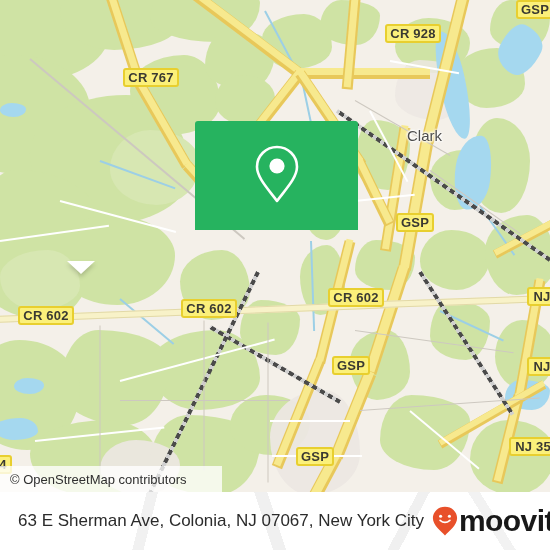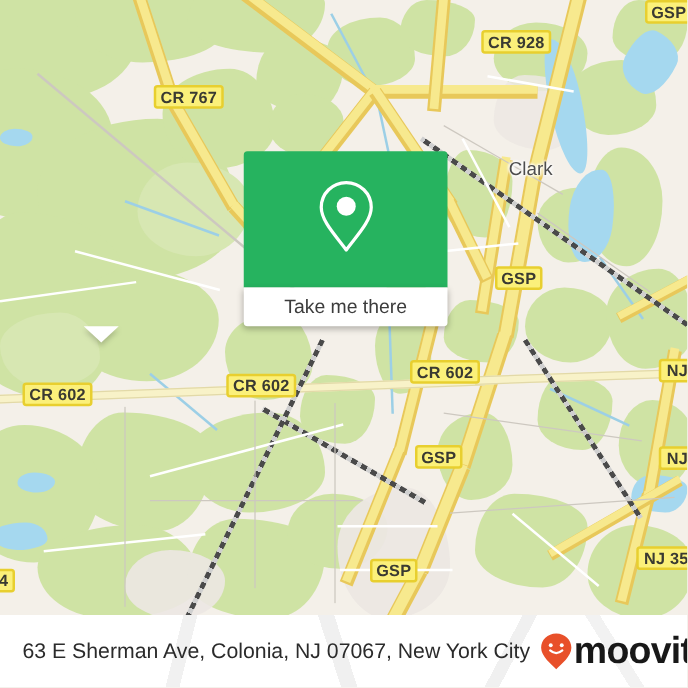--- a/index.html
+++ b/index.html
@@ -242,26 +242,26 @@
 
     <div id="popup">
       <div id="popup-head">
         <span>
           <svg width="54" height="64" viewBox="0 0 54 64" aria-hidden="true">
             <path d="M27 5 C16 5 7 13.8 7 24.8 C7 36 19 48 27 59 C35 48 47 36 47 24.8 C47 13.8 38 5 27 5 Z" fill="none" stroke="#ffffff" stroke-width="2.6" stroke-linejoin="round"></path>
             <circle cx="27" cy="24" r="7.6" fill="#ffffff"></circle>
           </svg>
         </span>
       </div>
-      <div id="popup-foot">
-        <span id="popup-foot-label">Take me there</span>
-      </div>
     </div>
     <div id="popup-tail"></div>
 
+    <div id="attrib">
+      <span id="attrib-text">© OpenStreetMap contributors</span>
+    </div>
   </div>
 
   <div id="footer">
     <div id="footer-watermark"></div>
     <div id="footer-row">
       <span id="footer-address">63 E Sherman Ave, Colonia, NJ 07067, New York City</span>
       <span id="brand">
         <span id="brand-pin">
           <svg width="26" height="30" viewBox="0 0 26 30" aria-hidden="true">
             <path d="M13 0.8 C6 0.8 0.9 6 0.9 12.2 C0.9 19.2 9.2 25.4 13 29.4 C16.8 25.4 25.1 19.2 25.1 12.2 C25.1 6 20 0.8 13 0.8 Z" fill="#e8502a"></path>

